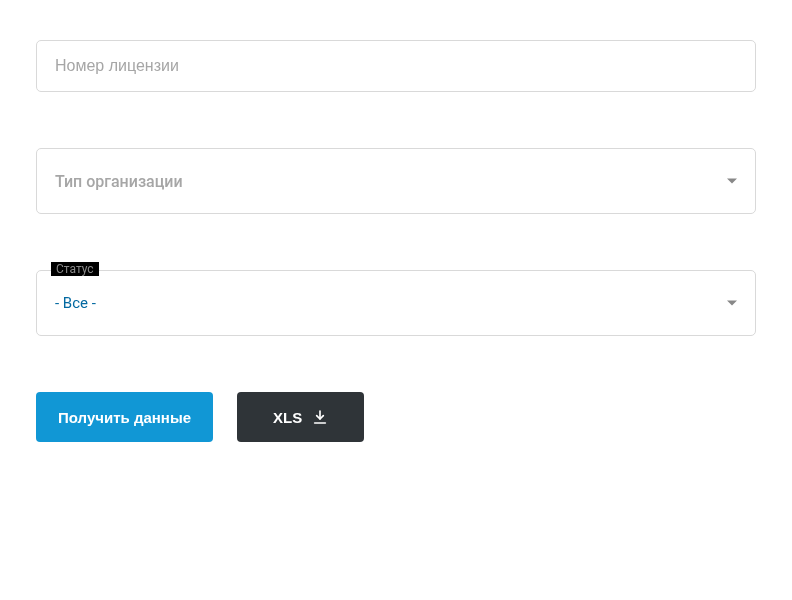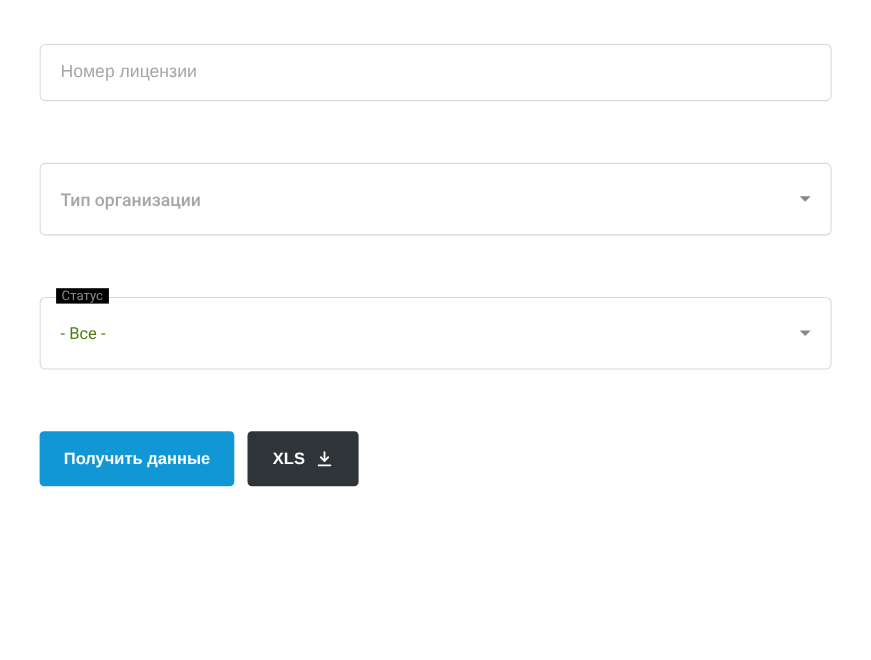--- a/index.html
+++ b/index.html
@@ -51,21 +51,21 @@
       display: flex;
       align-items: center;
       cursor: pointer;
       position: relative;
     }
     .select-placeholder {
       color: #a6a6a6;
       font-weight: 500;
     }
     .select-value {
-      color: #4d7c0f;
+      color: #0369a1;
       font-size: 15px;
     }
     .floating-label {
       position: absolute;
       top: -8px;
       left: 3px;
       background: #000000;
       padding: 0 5px;
       font-size: 12px;
       color: #8a8a8a;
@@ -78,21 +78,21 @@
       top: 50%;
       transform: translateY(-50%);
       width: 0;
       height: 0;
       border-left: 5px solid transparent;
       border-right: 5px solid transparent;
       border-top: 5px solid #888;
     }
     .button-row {
       display: flex;
-      gap: 12px;
+      gap: 24px;
       margin-bottom: 52px;
     }
     .btn {
       height: 50px;
       border: none;
       border-radius: 4px;
       font-size: 15px;
       font-weight: 700;
       cursor: pointer;
       display: inline-flex;
@@ -101,21 +101,21 @@
       padding: 0 22px;
     }
     .btn-primary {
       background: #1197d5;
       color: #fff;
     }
     .btn-dark {
       background: #2f3438;
       color: #fff;
       gap: 10px;
-      padding: 0 23px;
+      padding: 0 36px;
     }
     .dl-icon {
       display: inline-flex;
     }
     .empty-msg {
       font-size: 22px;
       color: #1a1a1a;
       font-weight: 400;
     }
   </style>

